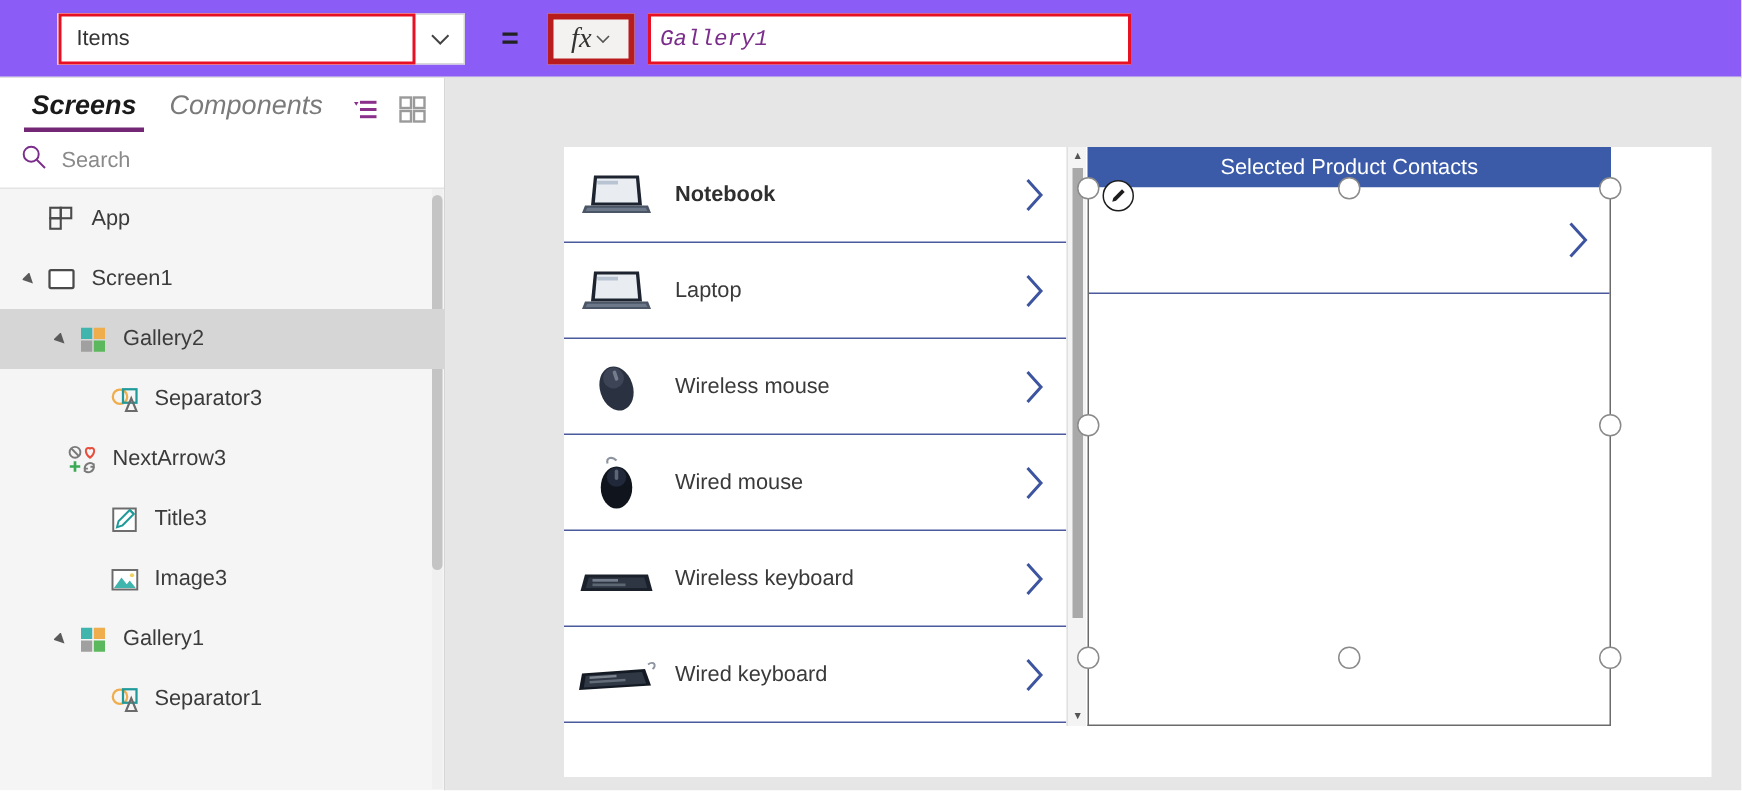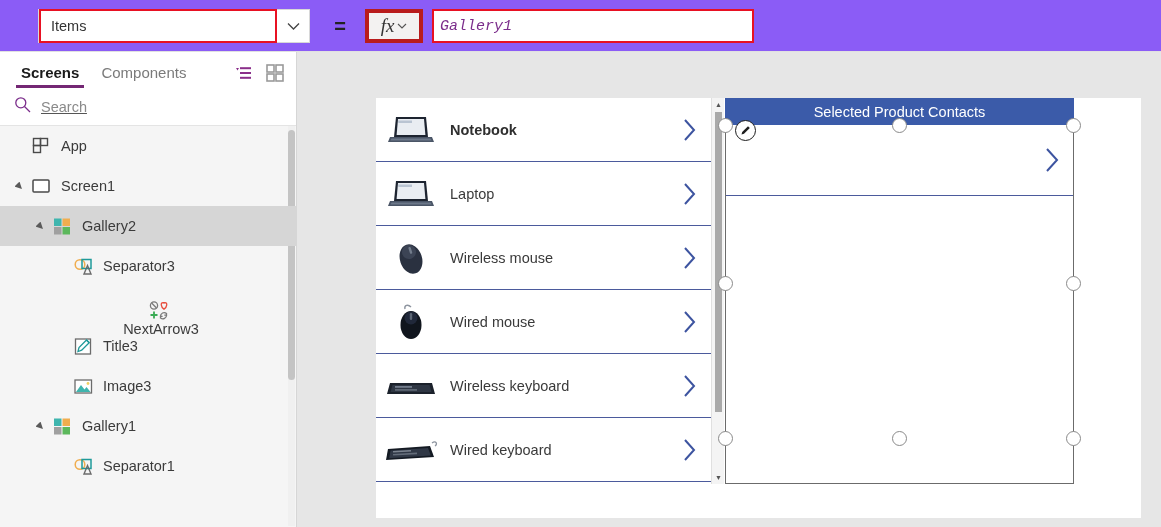--- a/index.html
+++ b/index.html
@@ -81,22 +81,23 @@
   .side-tabs {
     position: relative;
     height: 36px;
     background: #ffffff;
     display: flex; align-items: flex-end;
     padding-left: 10px;
   }
   .side-tab {
     position: relative;
     padding: 0 11px 7px 11px;
-    font-size: 15px; color: #7a7a7a;
+    font-size: 18px; color: #7a7a7a;
     cursor: pointer;
+    font-style: italic;
   }
   .side-tab.active { color: #1a1a1a; font-weight: bold; }
   .side-tab.active::after {
     content: ""; position: absolute;
     left: 6px; right: 6px; bottom: 0; height: 3px;
     background: #742774;
   }
   .tabs-icons {
     position: absolute; right: 12px; bottom: 6px;
     display: flex; gap: 14px; align-items: center;
@@ -109,21 +110,20 @@
     border-bottom: 1px solid #e4e4e4;
     display: flex; align-items: center;
     padding-left: 14px; gap: 10px;
   }
   .search-input {
     border: none; outline: none;
     font-family: "Liberation Sans", sans-serif;
     font-size: 14.5px; color: #555;
     background: transparent;
     width: 200px;
-    text-decoration: underline;
   }
   .search-input::placeholder { color: #8a8a8a; }
 
   .tree {
     position: relative;
     height: 400px;
     overflow: hidden;
     background: #f5f5f5;
   }
   .tree-row {
@@ -387,21 +387,21 @@
         </div>
         <div class="tree-row" style="padding-left: 54px;">
           <span class="twisty"></span>
           <span class="t-icon" style="margin-left: 5px;"><svg width="21" height="21" viewBox="0 0 21 21">
               <circle cx="7" cy="8.5" r="4.8" fill="none" stroke="#f0ad4e" stroke-width="1.5"></circle>
               <rect x="9" y="3.5" width="9" height="9" fill="none" stroke="#1f9a9a" stroke-width="1.5"></rect>
               <path d="M11 18 L14.5 9.5 L18 18 Z" fill="none" stroke="#6b6b6b" stroke-width="1.4"></path>
             </svg></span>
           <span class="t-label">Separator3</span>
         </div>
-        <div class="tree-row" style="padding-left: 26px; flex-direction: column;">
+        <div class="tree-row" style="padding-left: 26px;">
           <span class="twisty"></span>
           <span class="t-icon" style="margin-left: 5px;"><svg width="21" height="21" viewBox="0 0 21 21">
               <circle cx="5" cy="5.5" r="3.6" fill="none" stroke="#7a7a7a" stroke-width="1.3"></circle>
               <path d="M2.6 3 L7.5 8" stroke="#7a7a7a" stroke-width="1.3"></path>
               <path d="M15 9.2 C11.5 6.5 11.5 2.6 14 2.6 C15.2 2.6 15 3.6 15 3.6 C15 3.6 14.8 2.6 16 2.6 C18.5 2.6 18.5 6.5 15 9.2 Z" fill="none" stroke="#e74c3c" stroke-width="1.3"></path>
               <path d="M5 11.5 L5 18.5 M1.5 15 L8.5 15" stroke="#3aab54" stroke-width="1.8"></path>
               <path d="M11.5 16.5 A3.6 3.6 0 0 1 17.5 13.6 M17.5 13 L17.5 15.2 L15.3 15.2" fill="none" stroke="#7a7a7a" stroke-width="1.3"></path>
               <path d="M17.5 15 A3.6 3.6 0 0 1 11.6 18 M11.5 18.5 L11.5 16.4 L13.6 16.4" fill="none" stroke="#7a7a7a" stroke-width="1.3"></path>
             </svg></span>
           <span class="t-label">NextArrow3</span>

